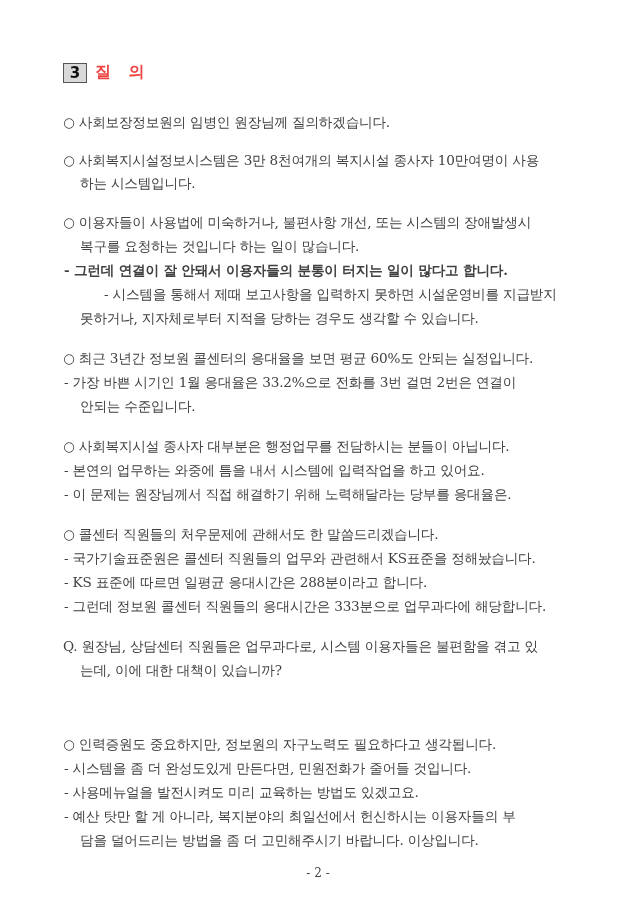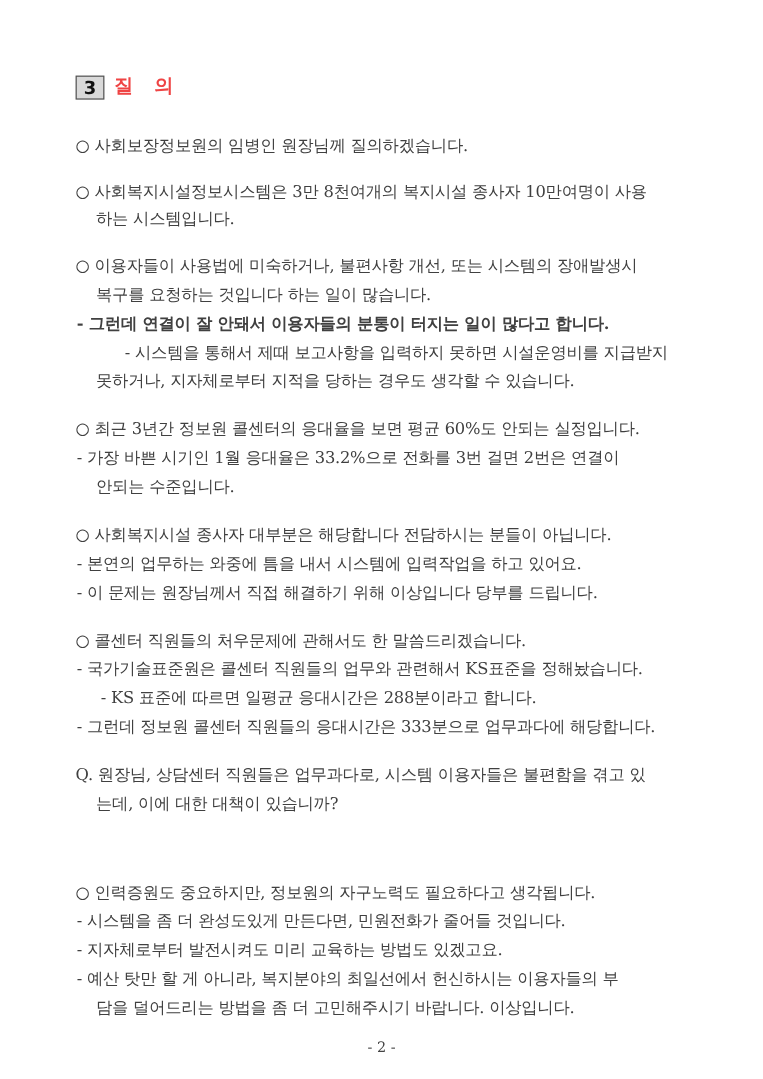--- a/index.html
+++ b/index.html
@@ -33,30 +33,30 @@
       <div class="line" style="top: 151px;">○ 사회복지시설정보시스템은 3만 8천여개의 복지시설 종사자 10만여명이 사용</div>
       <div class="line cont" style="top: 174px;">하는 시스템입니다.</div>
       <div class="line" style="top: 213px;">○ 이용자들이 사용법에 미숙하거나, 불편사항 개선, 또는 시스템의 장애발생시</div>
       <div class="line cont" style="top: 237px;">복구를 요청하는 것입니다 하는 일이 많습니다.</div>
       <div class="line dash" style="top: 261px; font-weight: bold;">- 그런데 연결이 잘 안돼서 이용자들의 분통이 터지는 일이 많다고 합니다.</div>
       <div class="line dash" style="top: 285px; margin-left: 40px;">- 시스템을 통해서 제때 보고사항을 입력하지 못하면 시설운영비를 지급받지</div>
       <div class="line cont" style="top: 309px;">못하거나, 지자체로부터 지적을 당하는 경우도 생각할 수 있습니다.</div>
       <div class="line" style="top: 349px;">○ 최근 3년간 정보원 콜센터의 응대율을 보면 평균 60%도 안되는 실정입니다.</div>
       <div class="line dash" style="top: 373px;">- 가장 바쁜 시기인 1월 응대율은 33.2%으로 전화를 3번 걸면 2번은 연결이</div>
       <div class="line cont" style="top: 397px;">안되는 수준입니다.</div>
-      <div class="line" style="top: 437px;">○ 사회복지시설 종사자 대부분은 해당합니다 전담하시는 분들이 아닙니다.</div>
+      <div class="line" style="top: 437px;">○ 사회복지시설 종사자 대부분은 행정업무를 전담하시는 분들이 아닙니다.</div>
       <div class="line dash" style="top: 461px;">- 본연의 업무하는 와중에 틈을 내서 시스템에 입력작업을 하고 있어요.</div>
-      <div class="line dash" style="top: 485px;">- 이 문제는 원장님께서 직접 해결하기 위해 이상입니다 당부를 드립니다.</div>
+      <div class="line dash" style="top: 485px;">- 이 문제는 원장님께서 직접 해결하기 위해 노력해달라는 당부를 응대율은.</div>
       <div class="line" style="top: 525px;">○ 콜센터 직원들의 처우문제에 관해서도 한 말씀드리겠습니다.</div>
       <div class="line dash" style="top: 549px;">- 국가기술표준원은 콜센터 직원들의 업무와 관련해서 KS표준을 정해놨습니다.</div>
-      <div class="line dash" style="top: 573px; margin-left: 20px;">- KS 표준에 따르면 일평균 응대시간은 288분이라고 합니다.</div>
+      <div class="line dash" style="top: 573px;">- KS 표준에 따르면 일평균 응대시간은 288분이라고 합니다.</div>
       <div class="line dash" style="top: 597px;">- 그런데 정보원 콜센터 직원들의 응대시간은 333분으로 업무과다에 해당합니다.</div>
       <div class="line" style="top: 637px;">Q. 원장님, 상담센터 직원들은 업무과다로, 시스템 이용자들은 불편함을 겪고 있</div>
       <div class="line cont" style="top: 661px;">는데, 이에 대한 대책이 있습니까?</div>
       <div class="line" style="top: 735px;">○ 인력증원도 중요하지만, 정보원의 자구노력도 필요하다고 생각됩니다.</div>
       <div class="line dash" style="top: 759px;">- 시스템을 좀 더 완성도있게 만든다면, 민원전화가 줄어들 것입니다.</div>
-      <div class="line dash" style="top: 783px;">- 지자체로부터 발전시켜도 미리 교육하는 방법도 있겠고요.</div>
+      <div class="line dash" style="top: 783px;">- 사용메뉴얼을 발전시켜도 미리 교육하는 방법도 있겠고요.</div>
       <div class="line dash" style="top: 807px;">- 예산 탓만 할 게 아니라, 복지분야의 최일선에서 헌신하시는 이용자들의 부</div>
       <div class="line cont" style="top: 831px;">담을 덜어드리는 방법을 좀 더 고민해주시기 바랍니다. 이상입니다.</div>
     </div>
 
   <div class="footer">- 2 -</div>
 </div>
 
 </body></html>

